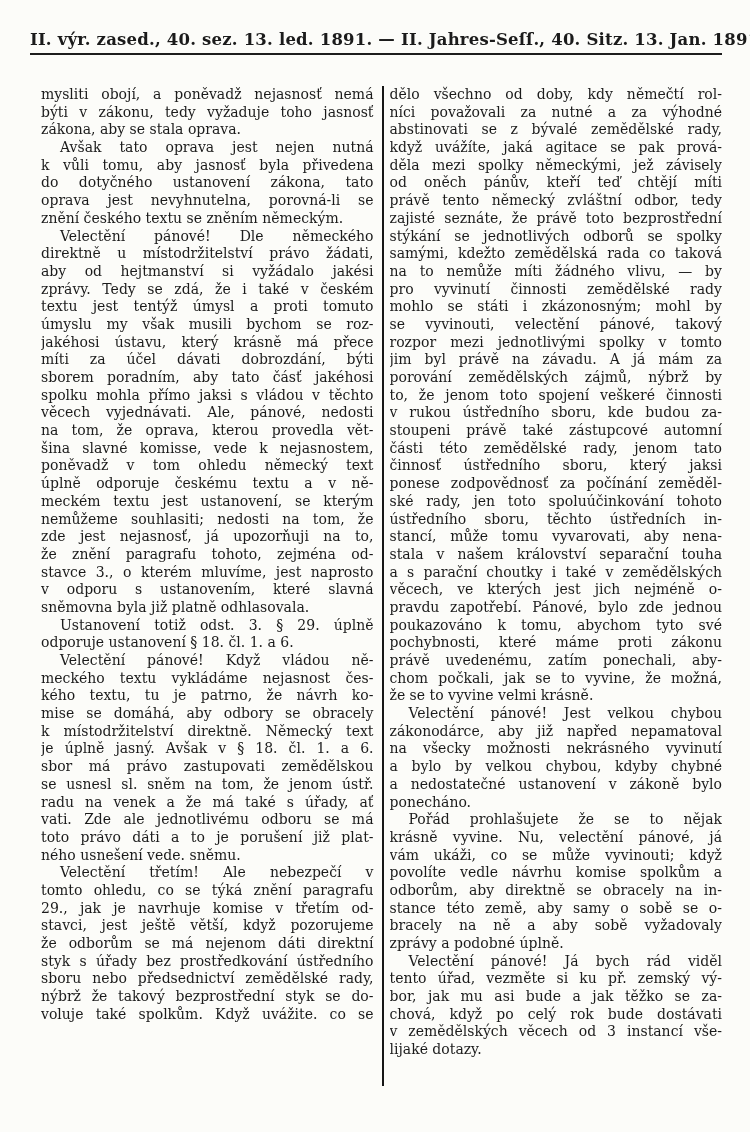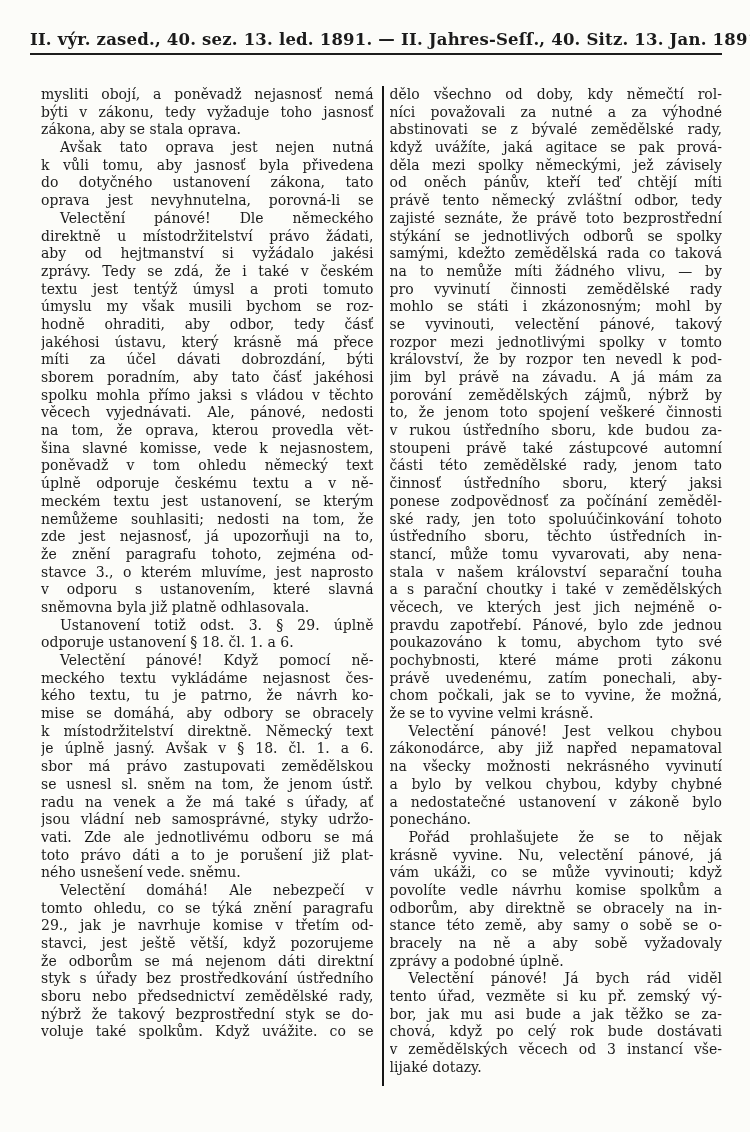--- a/index.html
+++ b/index.html
@@ -71,59 +71,58 @@
 
   <div class="columns">
     <div class="col">
         <div class="line just">mysliti obojí, a poněvadž nejasnosť nemá</div>
         <div class="line just">býti v zákonu, tedy vyžaduje toho jasnosť</div>
         <div class="line">zákona, aby se stala oprava.</div>
         <div class="line just indent">Avšak tato oprava jest nejen nutná</div>
         <div class="line just">k vůli tomu, aby jasnosť byla přivedena</div>
         <div class="line just">do dotyčného ustanovení zákona, tato</div>
         <div class="line just">oprava jest nevyhnutelna, porovná-li se</div>
+        <div class="line">znění českého textu se zněním německým.</div>
         <div class="line just indent">Velectění pánové! Dle německého</div>
         <div class="line just">direktně u místodržitelství právo žádati,</div>
         <div class="line just">aby od hejtmanství si vyžádalo jakési</div>
         <div class="line just">zprávy. Tedy se zdá, že i také v českém</div>
         <div class="line just">textu jest tentýž úmysl a proti tomuto</div>
         <div class="line just">úmyslu my však musili bychom se roz-</div>
-        <div class="line just">hodně ohraditi, aby odbor, tedy čásť</div>
         <div class="line just">jakéhosi ústavu, který krásně má přece</div>
         <div class="line just">míti za účel dávati dobrozdání, býti</div>
         <div class="line just">sborem poradním, aby tato čásť jakéhosi</div>
         <div class="line just">spolku mohla přímo jaksi s vládou v těchto</div>
         <div class="line just">věcech vyjednávati. Ale, pánové, nedosti</div>
         <div class="line just">na tom, že oprava, kterou provedla vět-</div>
         <div class="line just">šina slavné komisse, vede k nejasnostem,</div>
         <div class="line just">poněvadž v tom ohledu německý text</div>
         <div class="line just">úplně odporuje českému textu a v ně-</div>
         <div class="line just">meckém textu jest ustanovení, se kterým</div>
         <div class="line just">nemůžeme souhlasiti; nedosti na tom, že</div>
         <div class="line just">zde jest nejasnosť, já upozorňuji na to,</div>
         <div class="line just">že znění paragrafu tohoto, zejména od-</div>
         <div class="line just">stavce 3., o kterém mluvíme, jest naprosto</div>
         <div class="line just">v odporu s ustanovením, které slavná</div>
         <div class="line">sněmovna byla již platně odhlasovala.</div>
         <div class="line just indent">Ustanovení totiž odst. 3. § 29. úplně</div>
         <div class="line">odporuje ustanovení § 18. čl. 1. a 6.</div>
-        <div class="line just indent">Velectění pánové! Když pomocí ně-</div>
+        <div class="line just indent">Velectění pánové! Když vládou ně-</div>
         <div class="line just">meckého textu vykládáme nejasnost čes-</div>
         <div class="line just">kého textu, tu je patrno, že návrh ko-</div>
         <div class="line just">mise se domáhá, aby odbory se obracely</div>
         <div class="line just">k místodržitelství direktně. Německý text</div>
         <div class="line just">je úplně jasný. Avšak v § 18. čl. 1. a 6.</div>
         <div class="line just">sbor má právo zastupovati zemědělskou</div>
         <div class="line just">se usnesl sl. sněm na tom, že jenom ústř.</div>
         <div class="line just">radu na venek a že má také s úřady, ať</div>
-        <div class="line just">jsou vládní neb samosprávné, styky udržo-</div>
         <div class="line just">vati. Zde ale jednotlivému odboru se má</div>
         <div class="line just">toto právo dáti a to je porušení již plat-</div>
         <div class="line">ného usnešení vede. sněmu.</div>
-        <div class="line just indent">Velectění domáhá! Ale nebezpečí v</div>
+        <div class="line just indent">Velectění třetím! Ale nebezpečí v</div>
         <div class="line just">tomto ohledu, co se týká znění paragrafu</div>
         <div class="line just">29., jak je navrhuje komise v třetím od-</div>
         <div class="line just">stavci, jest ještě větší, když pozorujeme</div>
         <div class="line just">že odborům se má nejenom dáti direktní</div>
         <div class="line just">styk s úřady bez prostředkování ústředního</div>
         <div class="line just">sboru nebo předsednictví zemědělské rady,</div>
         <div class="line just">nýbrž že takový bezprostřední styk se do-</div>
         <div class="line just">voluje také spolkům. Když uvážite. co se</div>
       </div>
     <div class="col-divider"></div>
@@ -136,21 +135,20 @@
         <div class="line just">od oněch pánův, kteří teď chtějí míti</div>
         <div class="line just">právě tento německý zvláštní odbor, tedy</div>
         <div class="line just">zajisté seznáte, že právě toto bezprostřední</div>
         <div class="line just">stýkání se jednotlivých odborů se spolky</div>
         <div class="line just">samými, kdežto zemědělská rada co taková</div>
         <div class="line just">na to nemůže míti žádného vlivu, — by</div>
         <div class="line just">pro vyvinutí činnosti zemědělské rady</div>
         <div class="line just">mohlo se státi i zkázonosným; mohl by</div>
         <div class="line just">se vyvinouti, velectění pánové, takový</div>
         <div class="line just">rozpor mezi jednotlivými spolky v tomto</div>
-        <div class="line just">království, že by rozpor ten nevedl k pod-</div>
         <div class="line just">jim byl právě na závadu. A já mám za</div>
         <div class="line just">porování zemědělských zájmů, nýbrž by</div>
         <div class="line just">to, že jenom toto spojení veškeré činnosti</div>
         <div class="line just">v rukou ústředního sboru, kde budou za-</div>
         <div class="line just">stoupeni právě také zástupcové automní</div>
         <div class="line just">části této zemědělské rady, jenom tato</div>
         <div class="line just">činnosť ústředního sboru, který jaksi</div>
         <div class="line just">ponese zodpovědnosť za počínání zeměděl-</div>
         <div class="line just">ské rady, jen toto spoluúčinkování tohoto</div>
         <div class="line just">ústředního sboru, těchto ústředních in-</div>

